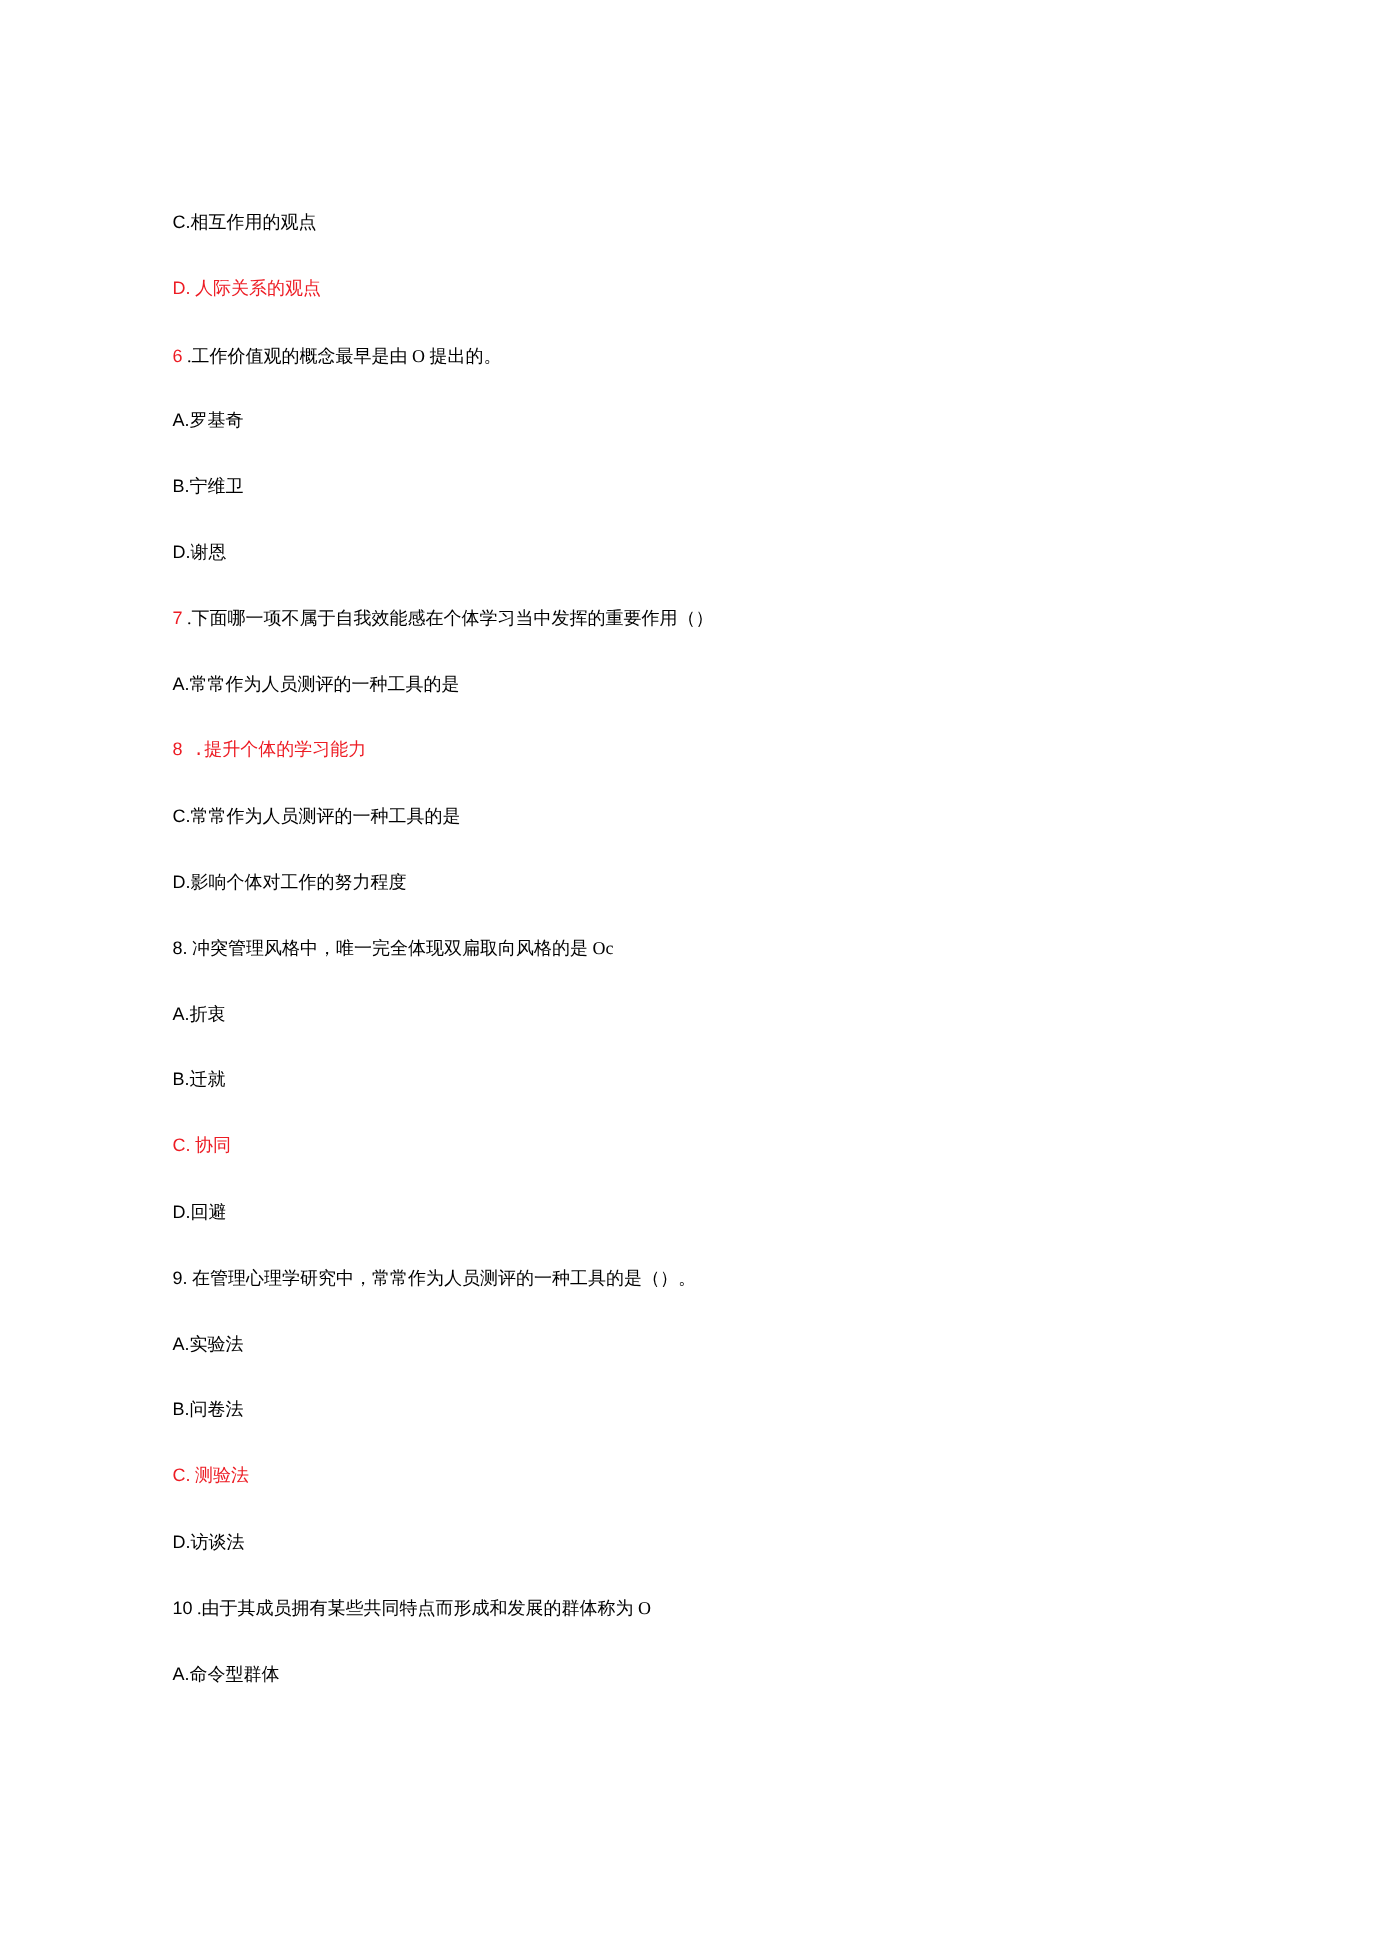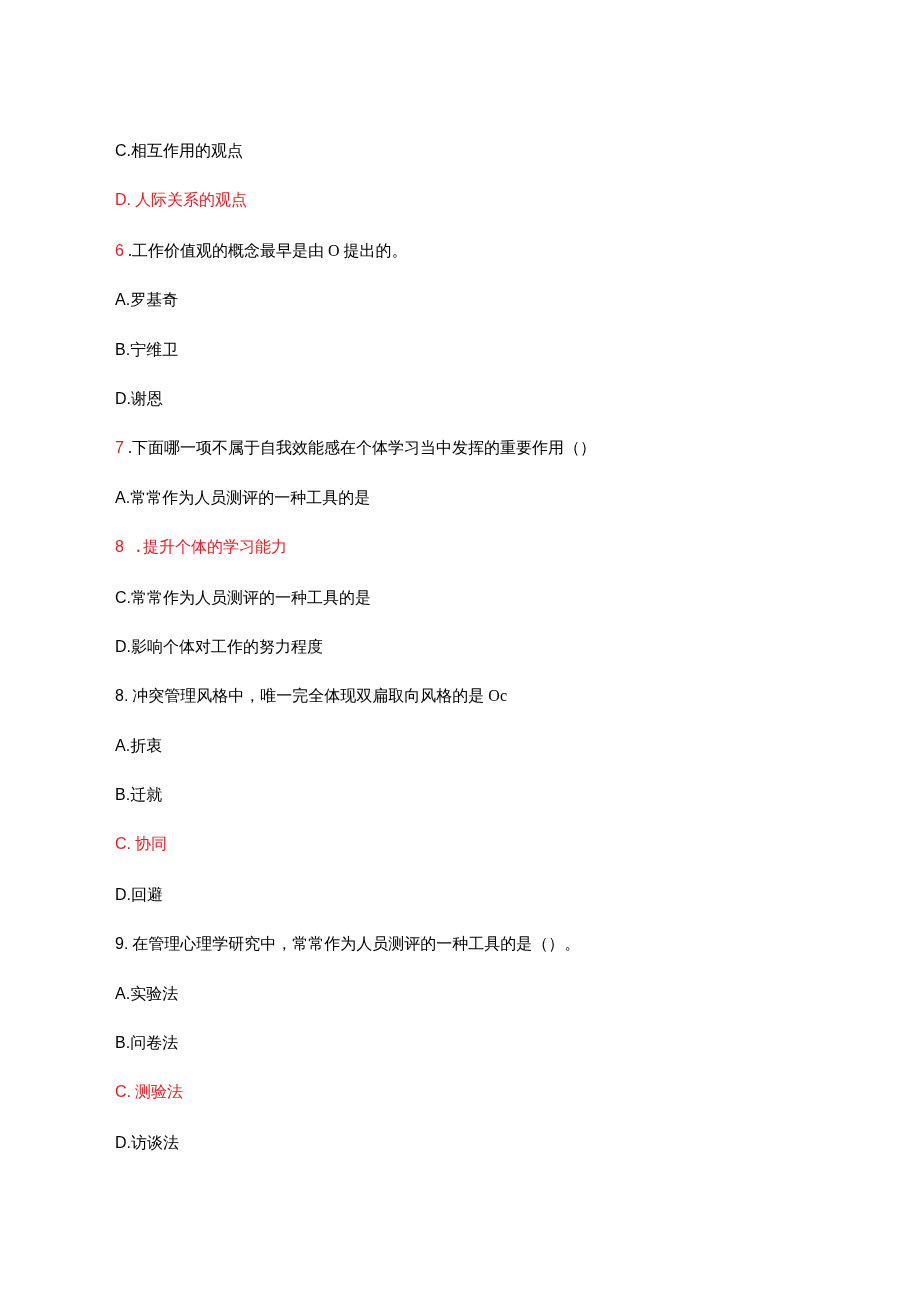--- a/index.html
+++ b/index.html
@@ -7,21 +7,21 @@
     padding: 0;
     background: #ffffff;
     font-family: "SimSun", "宋体", serif;
     width: 920px;
   }
   .page {
     padding: 140px 115px 60px 115px;
     box-sizing: border-box;
   }
   .line {
-    font-size: 16px;
+    font-size: 12px;
     line-height: 1.4;
     margin-bottom: 27px;
     color: #000000;
   }
   .red {
     color: #ed1c24;
     font-family: Liberation Mono, monospace;
   }
   .lbl {
     font-family: Arial, "Helvetica Neue", sans-serif;
@@ -45,13 +45,15 @@
     <div class="line"><span class="lbl">8.</span><span> 冲突管理风格中，唯一完全体现双扁取向风格的是 Oc</span></div>
     <div class="line"><span class="lbl">A.</span><span>折衷</span></div>
     <div class="line"><span class="lbl">B.</span><span>迁就</span></div>
     <div class="line"><span class="lbl red">C.</span> <span class="red">协同</span></div>
     <div class="line"><span class="lbl">D.</span><span>回避</span></div>
     <div class="line"><span class="lbl">9.</span><span> 在管理心理学研究中，常常作为人员测评的一种工具的是（）。</span></div>
     <div class="line"><span class="lbl">A.</span><span>实验法</span></div>
     <div class="line"><span class="lbl">B.</span><span>问卷法</span></div>
     <div class="line"><span class="lbl red">C.</span> <span class="red">测验法</span></div>
     <div class="line"><span class="lbl">D.</span><span>访谈法</span></div>
+    <div class="line"><span class="lbl">10</span><span> .由于其成员拥有某些共同特点而形成和发展的群体称为 O</span></div>
+    <div class="line"><span class="lbl">A.</span><span>命令型群体</span></div>
   </div>
 
 </body></html>

